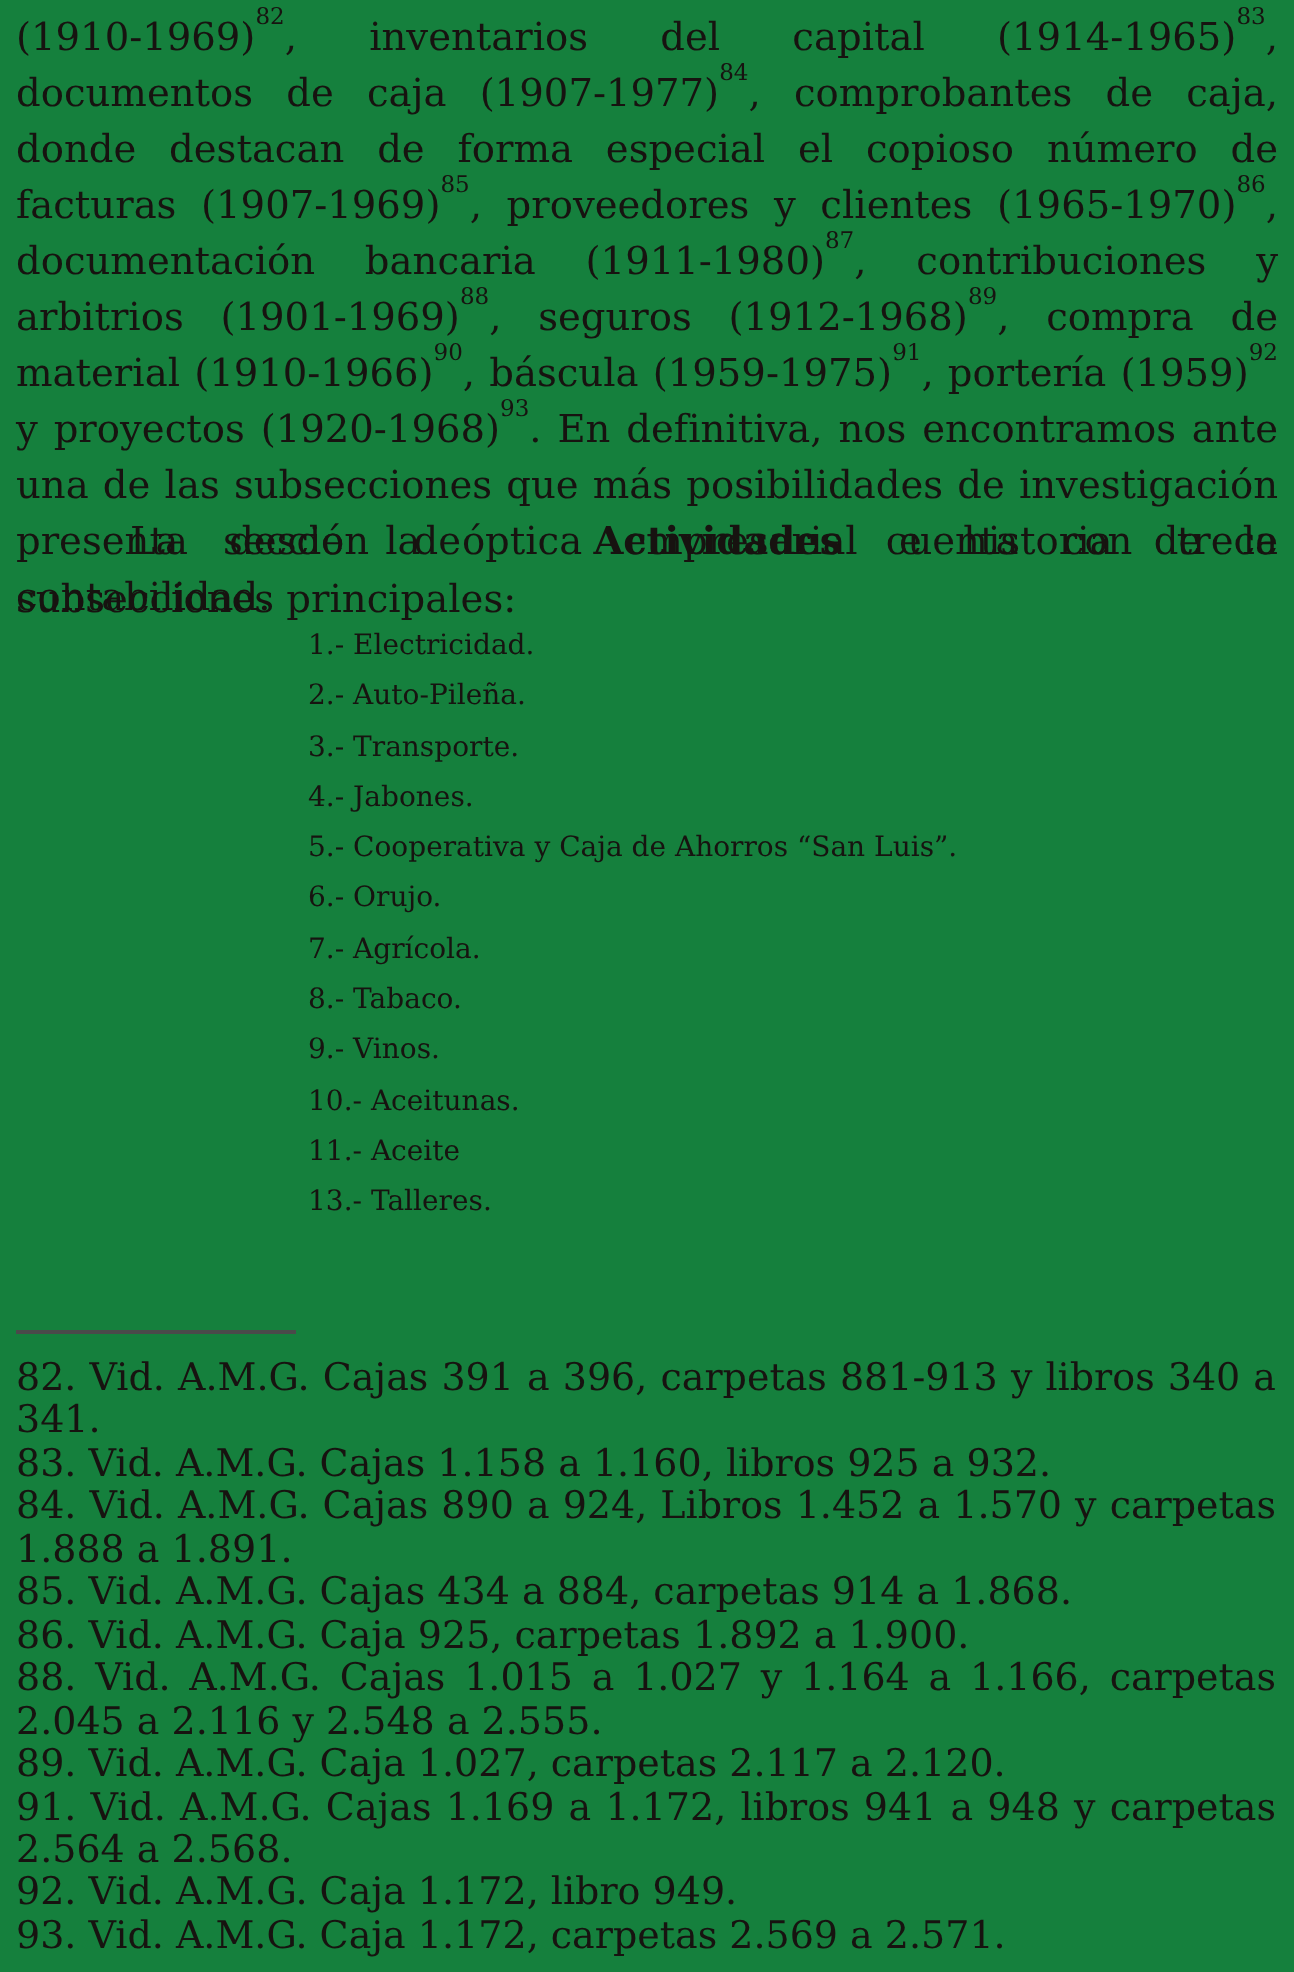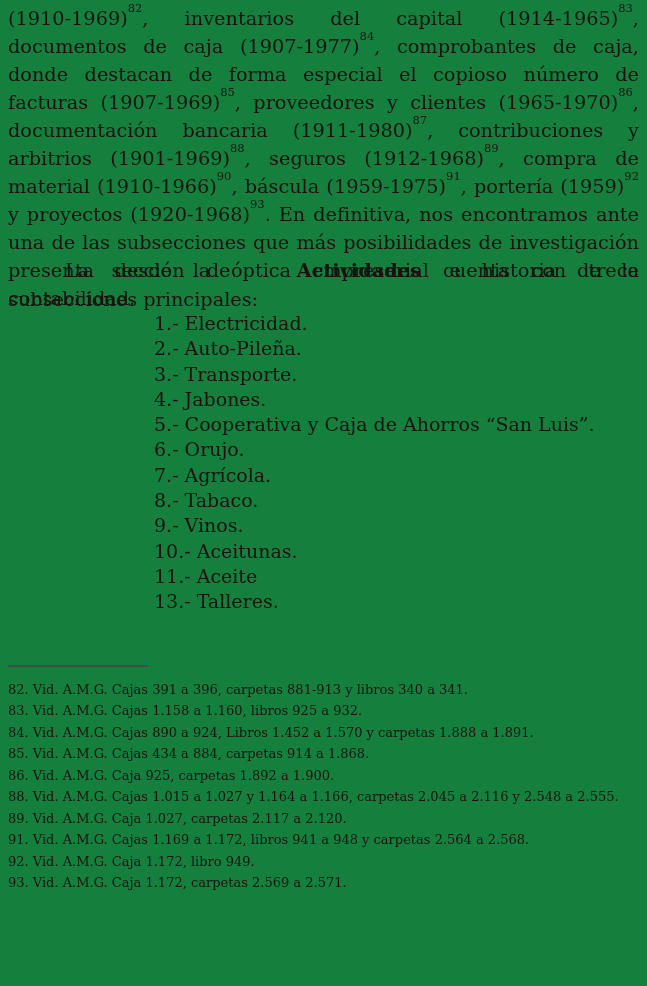--- a/index.html
+++ b/index.html
@@ -44,41 +44,41 @@
     position: relative;
     top: -0.5em;
   }
   ol.subsections {
     position: absolute;
     top: 311px;
     left: 154px;
     margin: 0;
     padding: 0;
     list-style: none;
-    font-size: 19px;
+    font-size: 14px;
     line-height: 25.3px;
     color: #171310;
   }
   .fn-rule {
     position: absolute;
     top: 665px;
     left: 8px;
     width: 140px;
     height: 0;
     border-top: 2px solid #4a4a4a;
   }
   .footnotes {
     position: absolute;
     top: 679px;
     left: 8px;
     width: 630px;
   }
   .footnotes p {
     margin: 0;
-    font-size: 13px;
+    font-size: 19px;
     line-height: 21.45px;
     text-align: justify;
     color: #171310;
   }
 </style>
 </head>
 <body>
 
 <div class="page">
 

